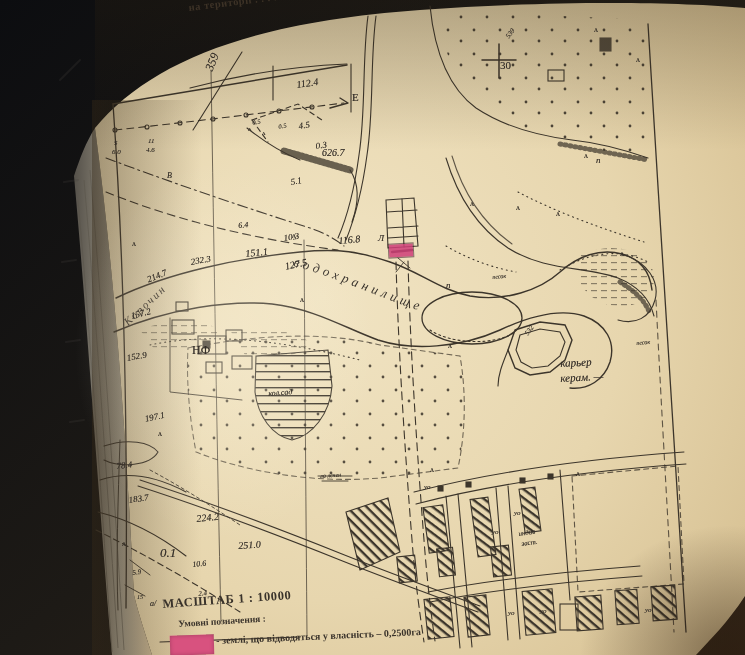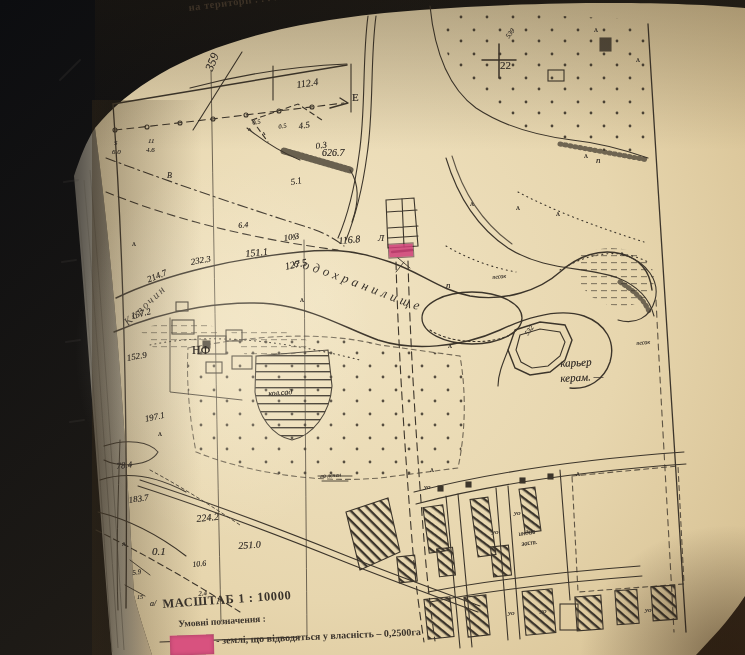--- a/index.html
+++ b/index.html
@@ -282,26 +282,26 @@
       <span class="map-label it" style="left: 190px; top: 258px; font-size: 9px; transform: rotate(-10deg);">232.3</span>
       <span class="map-label it" style="left: 146px; top: 276px; font-size: 9px; transform: rotate(-22deg);">214.7</span>
       <span class="map-label it" style="left: 130px; top: 312px; font-size: 9px; transform: rotate(-14deg);">157.2</span>
       <span class="map-label it" style="left: 126px; top: 354px; font-size: 9px; transform: rotate(-10deg);">152.9</span>
       <span class="map-label it" style="left: 144px; top: 415px; font-size: 9px; transform: rotate(-12deg);">197.1</span>
       <span class="map-label it" style="left: 116px; top: 462px; font-size: 9px; transform: rotate(-6deg);">78.4</span>
       <span class="map-label it" style="left: 128px; top: 496px; font-size: 9px; transform: rotate(-8deg);">183.7</span>
       <span class="map-label it" style="left: 196px; top: 514px; font-size: 10px; transform: rotate(-6deg);">224.2</span>
       <span class="map-label it" style="left: 238px; top: 541px; font-size: 10px; transform: rotate(-4deg);">251.0</span>
       <span class="map-label it" style="left: 192px; top: 561px; font-size: 8px; transform: rotate(-6deg);">10.6</span>
-      <span class="map-label it" style="left: 152px; top: 546px; font-size: 11px;">0.1</span>
+      <span class="map-label it" style="left: 160px; top: 546px; font-size: 13px;">0.1</span>
       <span class="map-label it" style="left: 132px; top: 570px; font-size: 7px; transform: rotate(-8deg);">5.9</span>
       <span class="map-label it" style="left: 198px; top: 591px; font-size: 7px; transform: rotate(-6deg);">2.4</span>
       <span class="map-label it" style="left: 137px; top: 594px; font-size: 6px;">15</span>
       <span class="map-label it" style="left: 150px; top: 600px; font-size: 8px;">а/</span>
-      <span class="map-label" style="left: 500px; top: 60px; font-size: 11px;">22</span>
+      <span class="map-label" style="left: 500px; top: 60px; font-size: 11px;">30</span>
       <span class="map-label it" style="left: 505px; top: 36px; font-size: 7px; transform: rotate(-55deg);">539</span>
       <span class="map-label it" style="left: 596px; top: 156px; font-size: 9px;">п</span>
       <span class="map-label it" style="left: 446px; top: 281px; font-size: 9px;">п</span>
       <span class="map-label it" style="left: 492px; top: 274px; font-size: 6px; transform: rotate(-5deg);">песок</span>
       <span class="map-label it" style="left: 636px; top: 340px; font-size: 6px; transform: rotate(-5deg);">песок</span>
       <span class="map-label it" style="left: 560px; top: 358px; font-size: 11px; transform: rotate(-3deg);">карьер</span>
       <span class="map-label it" style="left: 560px; top: 373px; font-size: 11px; transform: rotate(-3deg);">керам. —</span>
       <span class="map-label it" style="left: 524px; top: 333px; font-size: 7px; transform: rotate(-55deg);">532</span>
       <span class="map-label it" style="left: 268px; top: 390px; font-size: 8px; transform: rotate(-4deg);">кол.сад</span>
       <span class="map-label" style="left: 192px; top: 344px; font-size: 12px;">НФ</span>

